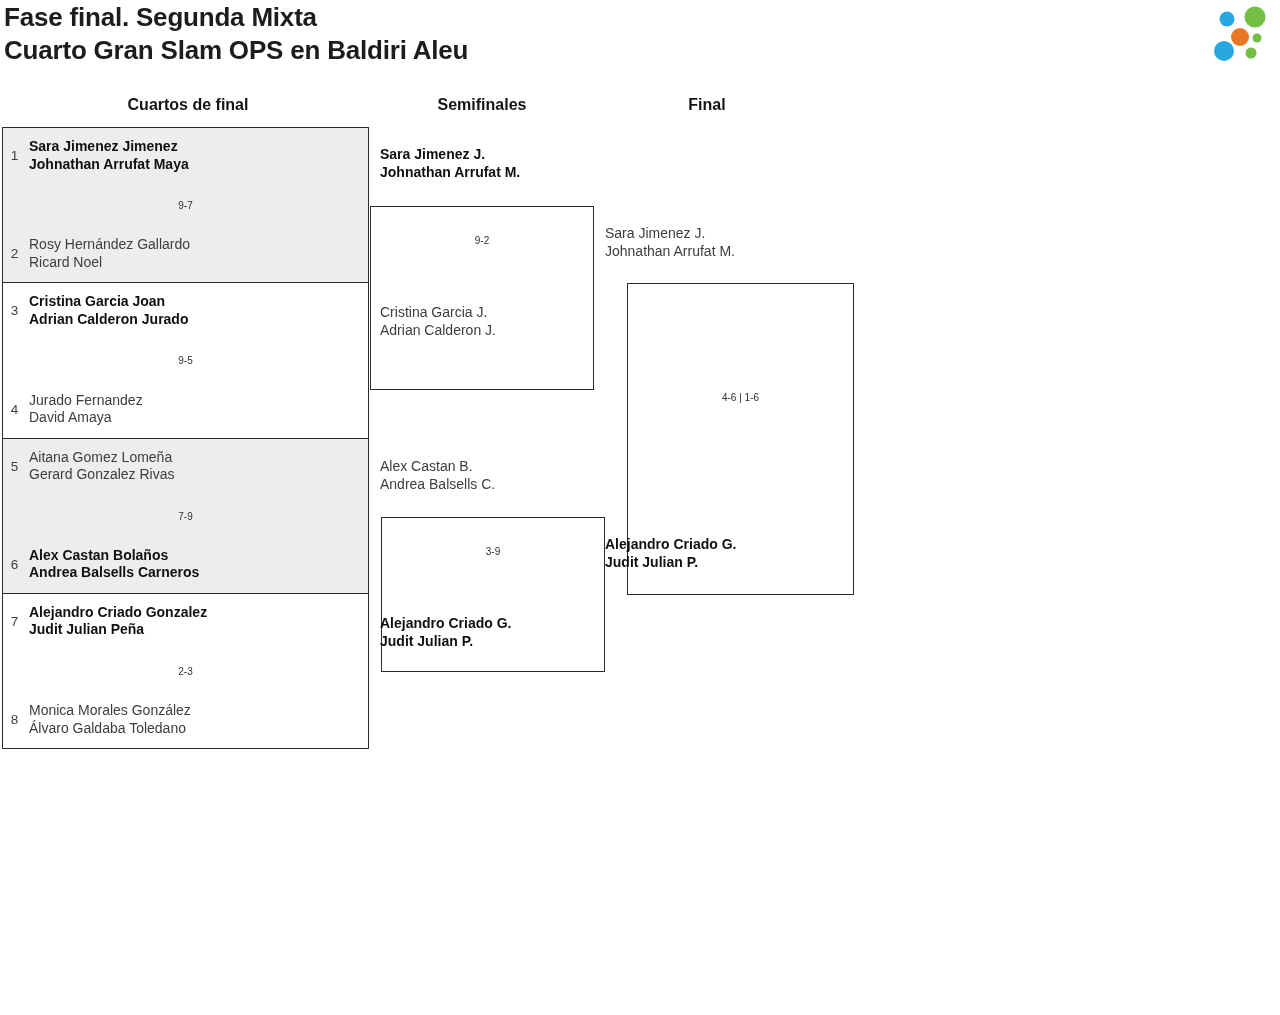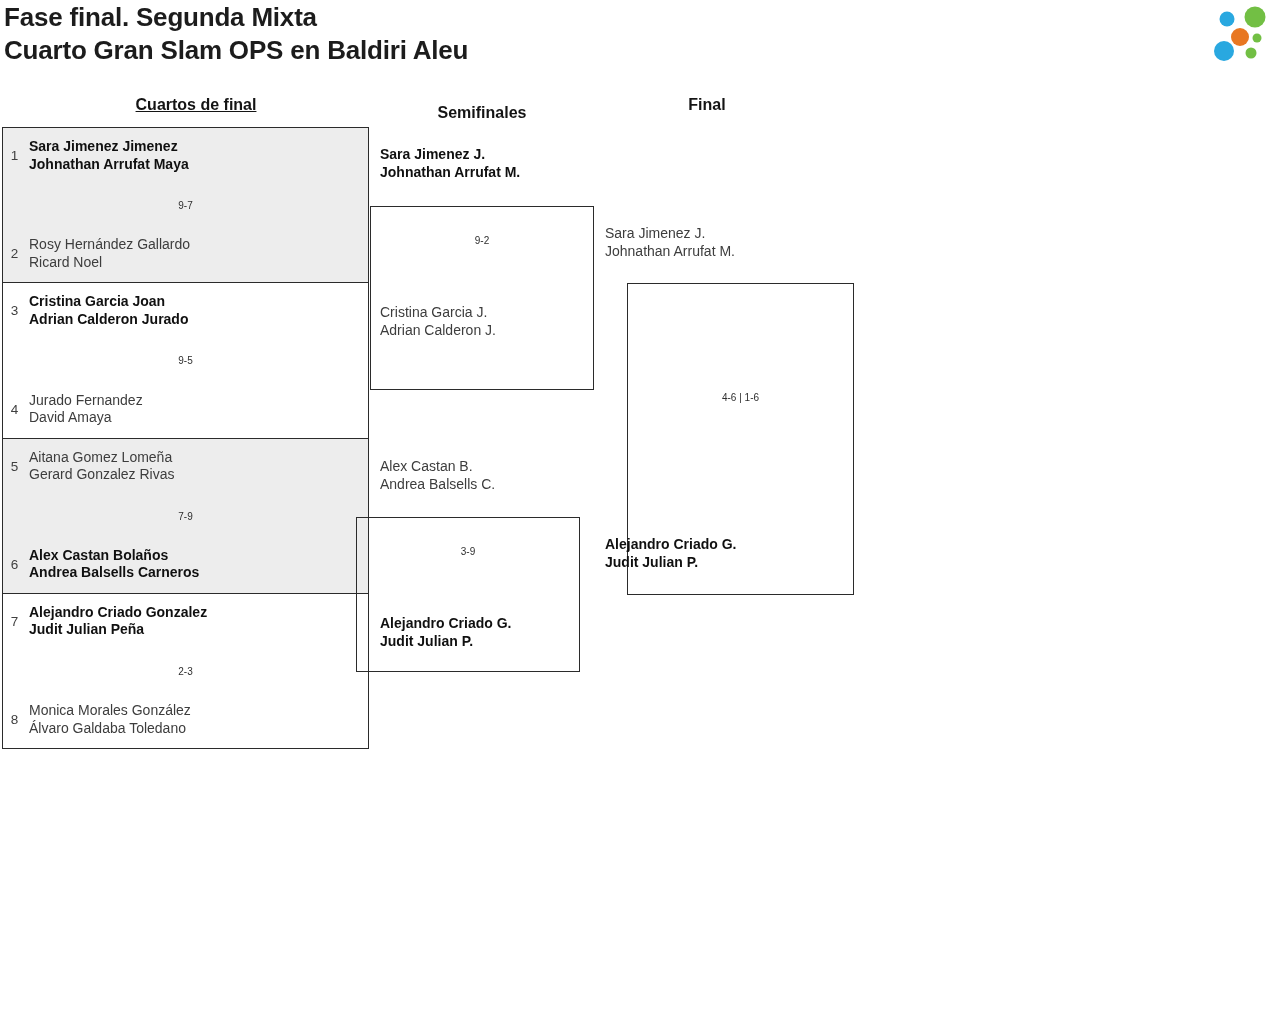--- a/index.html
+++ b/index.html
@@ -9,22 +9,22 @@
   
   .title{position:absolute;left:4px;top:1px;font-size:26px;line-height:33px;
          font-weight:bold;color:#1c1c1c;letter-spacing:-0.2px;}
   .logo{position:absolute;top:4px;right:8px;display:flex;align-items:flex-start;}
   .logo-text{color:#72BF44;font-size:50px;font-weight:bold;letter-spacing:-2.5px;
              line-height:58px;margin-left:4px;}
 
   
   .round-header{position:absolute;top:96px;font-size:16px;font-weight:bold;
                 color:#141414;text-align:center;}
-  .rh-qf{left:11px;width:370px;text-decoration:underline;}
-  .rh-sf{left:370px;width:224px;margin-top:8px;}
+  .rh-qf{left:3px;width:370px;}
+  .rh-sf{left:370px;width:224px;}
   .rh-f{left:594px;width:226px;}
 
   
   .qf-col{position:absolute;left:2px;top:127px;width:367px;height:622px;
           border:1.5px solid #2b2b2b;box-sizing:border-box;
           display:flex;flex-direction:column;background:#ffffff;}
   .qf-match{position:relative;flex:1;box-sizing:border-box;background:#ffffff;}
   .qf-match.alt{background:#ededed;}
   .qf-match.has-divider{border-bottom:1.5px solid #2b2b2b;}
   .qf-team{position:absolute;left:0;width:100%;display:flex;align-items:center;}
@@ -34,21 +34,21 @@
   .team-label{font-size:14px;line-height:17.5px;color:#3d3d3d;margin-left:3px;}
   .team-label.winner{font-weight:bold;color:#101010;}
   .score{font-size:10px;color:#2e2e2e;}
   .qf-score{position:absolute;left:0;width:100%;text-align:center;top:50%;
             transform:translateY(-50%);}
 
   
   .match-box{position:absolute;border:1.5px solid #2b2b2b;box-sizing:border-box;
              background:transparent;}
   .sf1-box{left:370px;top:206px;width:224px;height:184px;}
-  .sf2-box{left:356px;top:517px;width:224px;height:155px;}
+  .sf2-box{left:381px;top:517px;width:224px;height:155px;}
   .final-box{left:627px;top:283px;width:227px;height:312px;}
   .box-score{position:absolute;left:0;width:100%;text-align:center;}
   .box-score.sf{top:28px;}
   .box-score.final{top:108px;}
 
   
   .float-label{position:absolute;}
   .sf-x{left:377px;}
   .f-x{left:602px;}
   .sf1-top{top:146px;}

